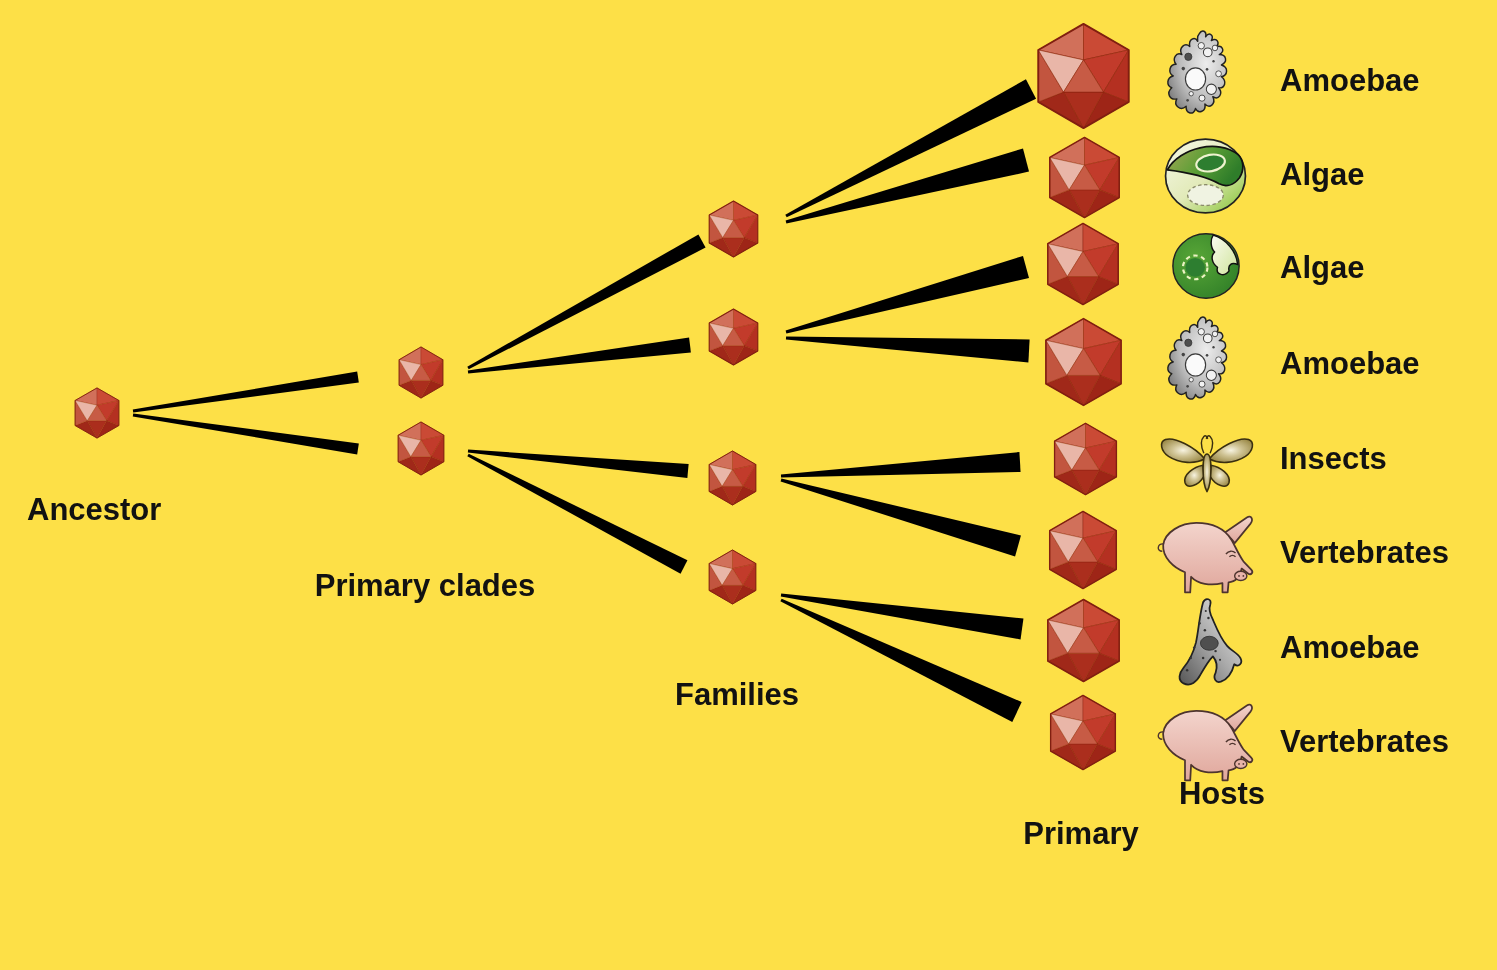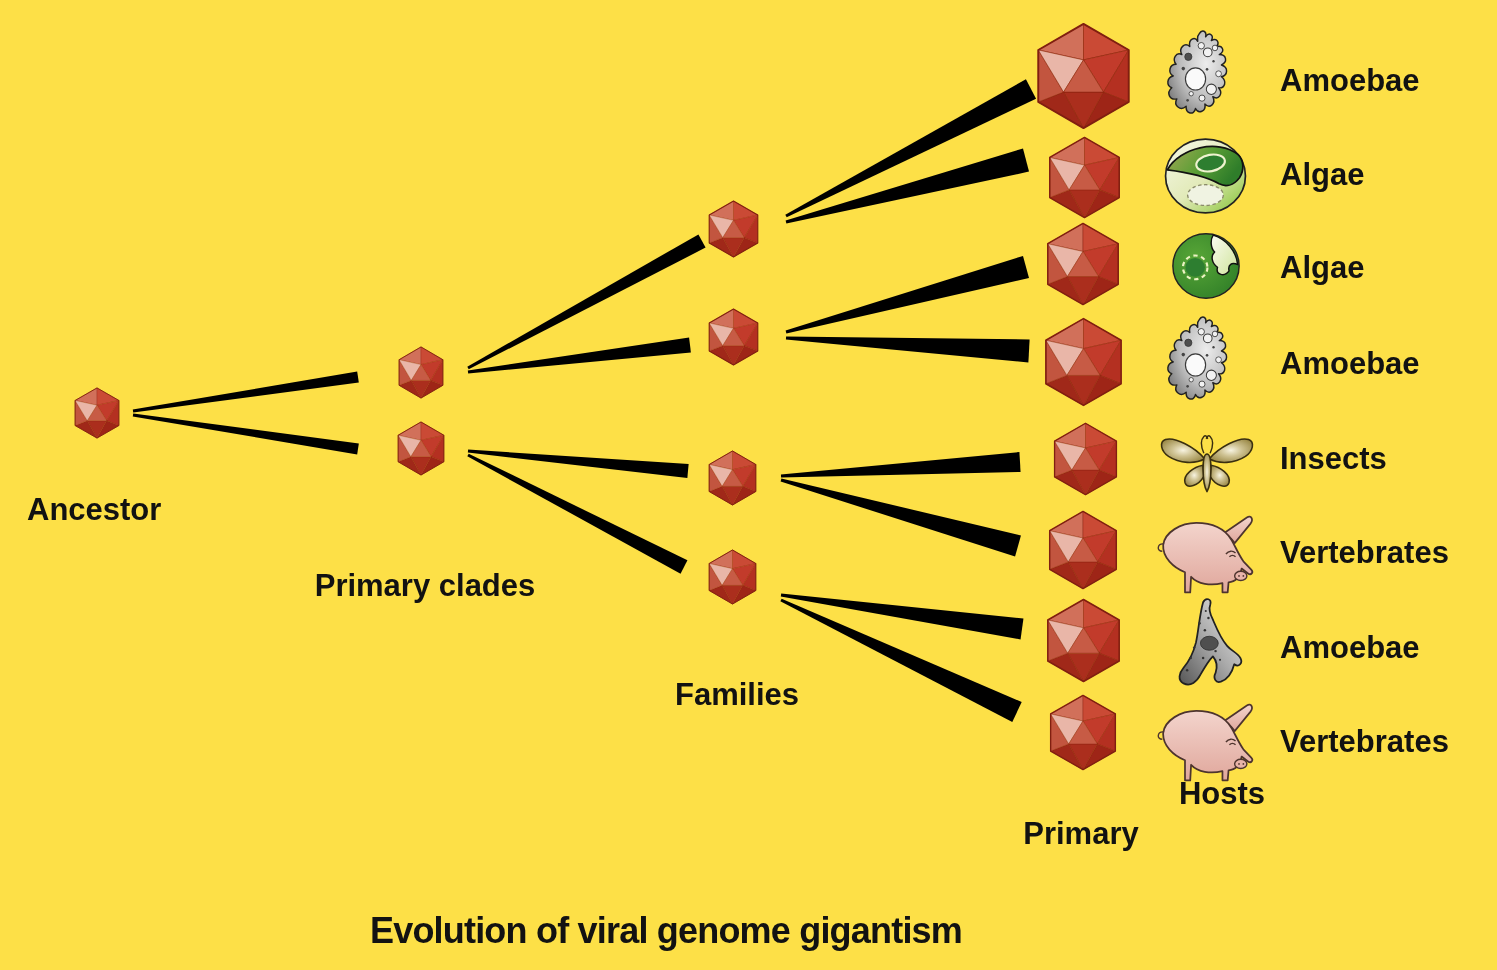--- a/index.html
+++ b/index.html
@@ -258,14 +258,13 @@
   <div class="host-label" style="top:535px">Vertebrates</div>
   <div class="host-label" style="top:630px">Amoebae</div>
   <div class="host-label" style="top:724px">Vertebrates</div>
 
   <div class="lbl node-label" style="left:27px;top:494px">Ancestor</div>
   <div class="lbl node-label center" style="left:425px;top:570px">Primary clades</div>
   <div class="lbl node-label center" style="left:737px;top:679px">Families</div>
   <div class="lbl node-label center" style="left:1081px;top:818px">Primary</div>
   <div class="lbl node-label center" style="left:1222px;top:778px">Hosts</div>
 
-  <div class="lbl title center" style="left:666px;top:912px">Evolution of viral genome gigantism</div>
 </div>
 
 </body></html>

